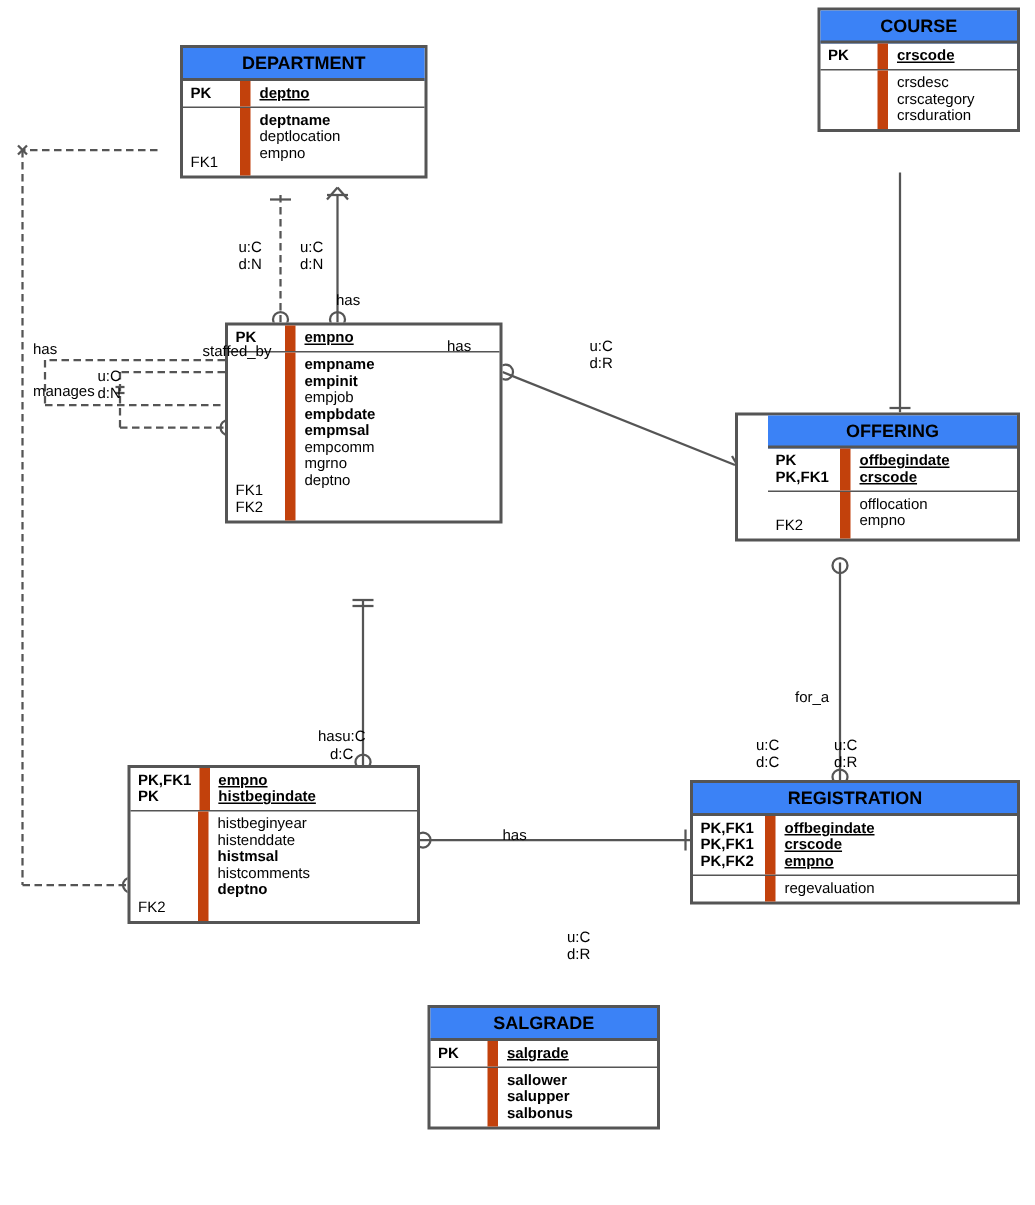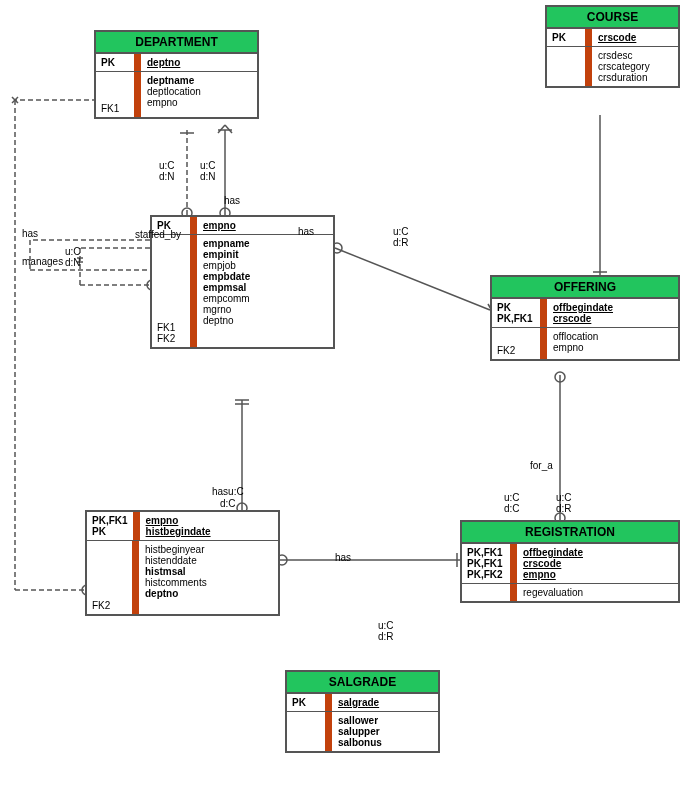--- a/index.html
+++ b/index.html
@@ -17,21 +17,21 @@
       width: 690px;
       height: 803px;
     }
     
     .entity {
       position: absolute;
       border: 2px solid #555;
       background: #fff;
     }
     .entity-header {
-      background: #22c55e;
+      background: #3b82f6;
       text-align: center;
       font-weight: bold;
       font-size: 12px;
       padding: 3px 5px;
       border-bottom: 2px solid #555;
     }
     .entity-body {
       display: flex;
     }
     .entity-pk-col {
@@ -159,21 +159,21 @@
     <div class="entity-body section-divider">
       <div class="entity-pk-col"></div>
       <div class="entity-attr-col">
         <div>crsdesc</div>
         <div>crscategory</div>
         <div>crsduration</div>
       </div>
     </div>
   </div>
 
-  <div class="entity" style="top:30px; left:94px; width:165px;">
+  <div class="entity" style="top:30px; left:120px; width:165px;">
     <div class="entity-header">DEPARTMENT</div>
     <div class="entity-body">
       <div class="entity-pk-col">
         <div class="pk-label">PK</div>
       </div>
       <div class="entity-attr-col">
         <div><span class="attr-underline">deptno</span></div>
       </div>
     </div>
     <div class="entity-body section-divider">
@@ -181,21 +181,21 @@
         <div style="margin-top:28px">FK1</div>
       </div>
       <div class="entity-attr-col">
         <div><span class="attr-bold">deptname</span></div>
         <div>deptlocation</div>
         <div>empno</div>
       </div>
     </div>
   </div>
 
-  <div class="entity" style="top:275px; left:490px; width:190px;">
+  <div class="entity" style="top:275px; left:490px; width:190px;padding-left:20px;">
     <div class="entity-header">OFFERING</div>
     <div class="entity-body">
       <div class="entity-pk-col" style="min-width:55px;">
         <div class="pk-label">PK</div>
         <div class="pk-label">PK,FK1</div>
       </div>
       <div class="entity-attr-col">
         <div><span class="attr-underline">offbegindate</span></div>
         <div><span class="attr-underline">crscode</span></div>
       </div>

